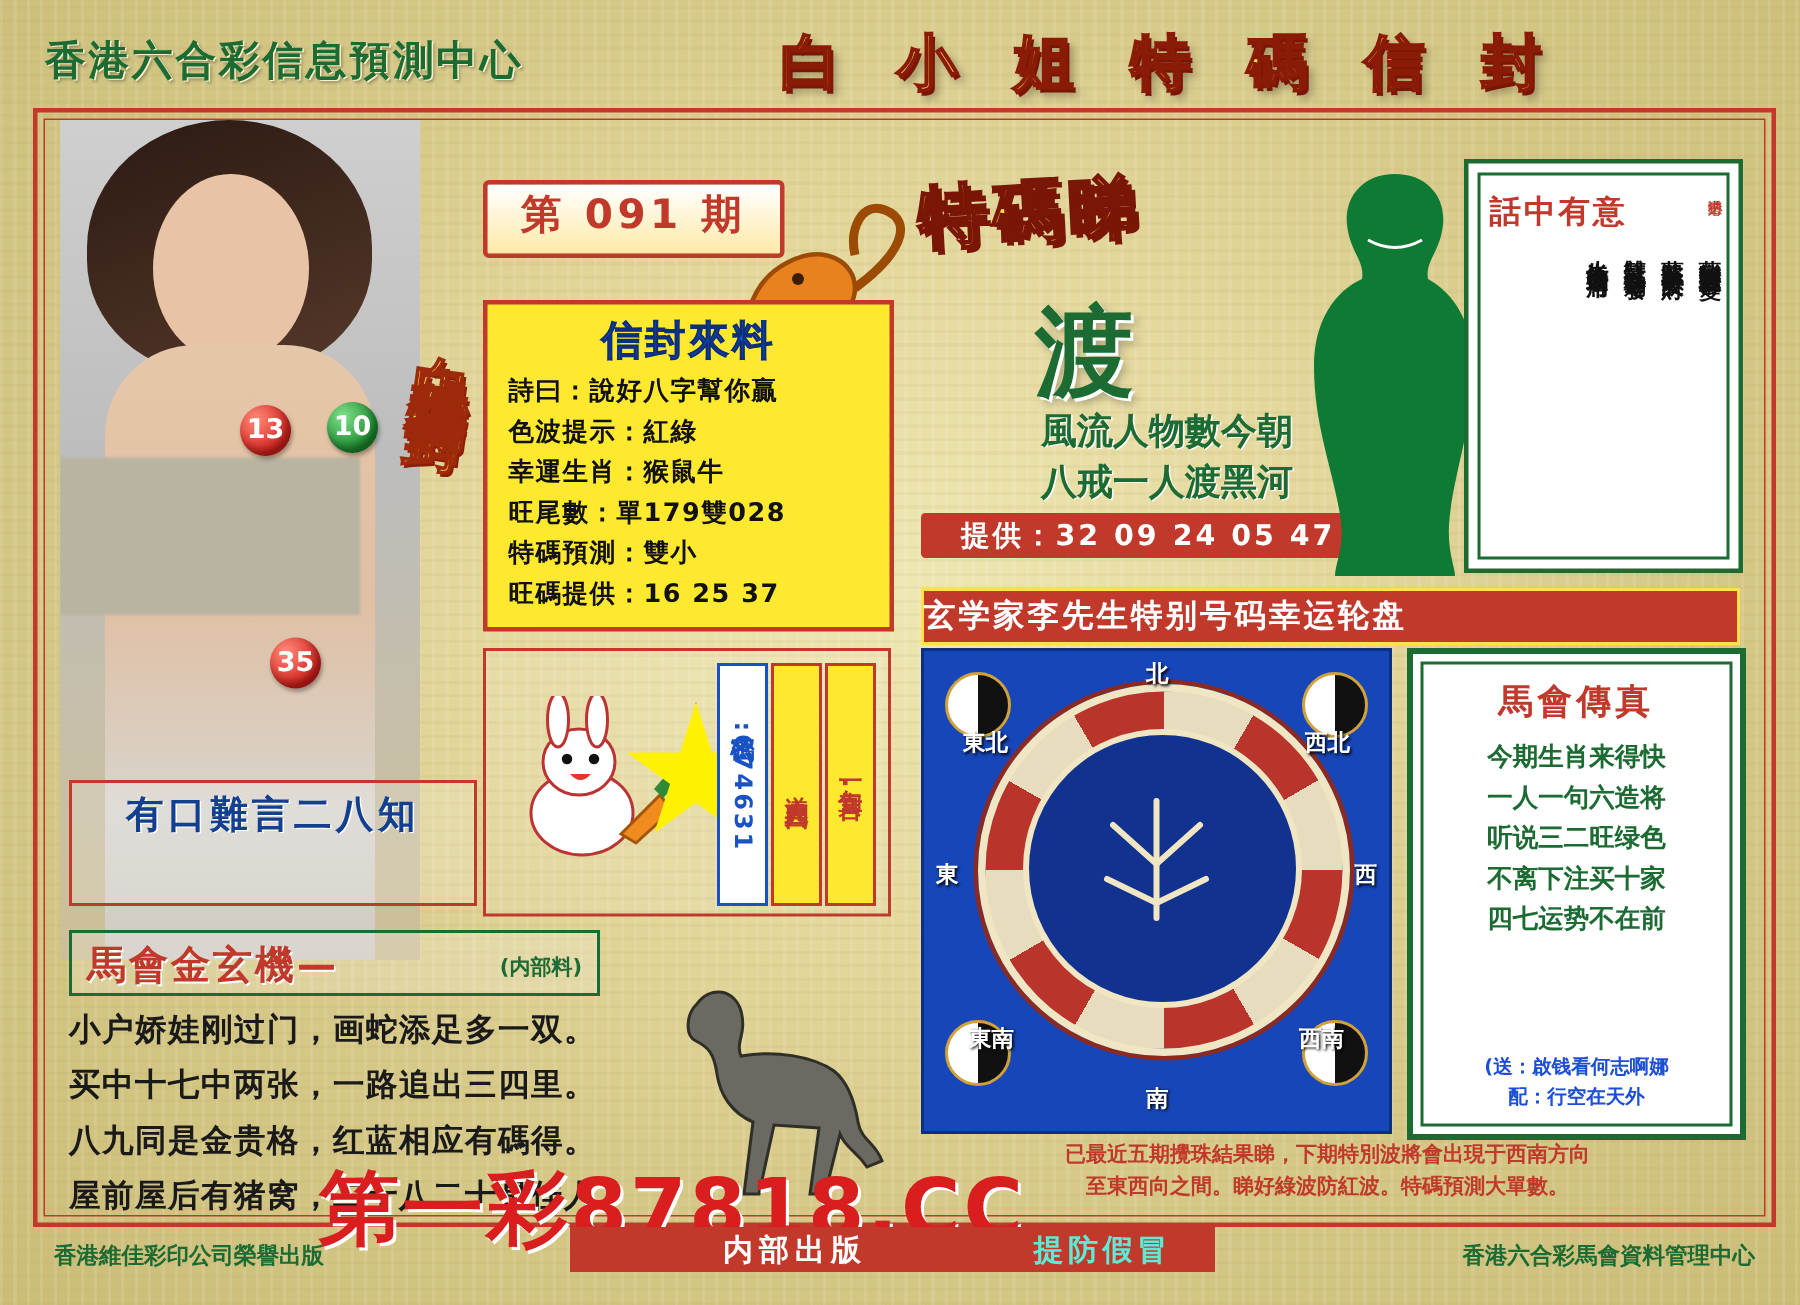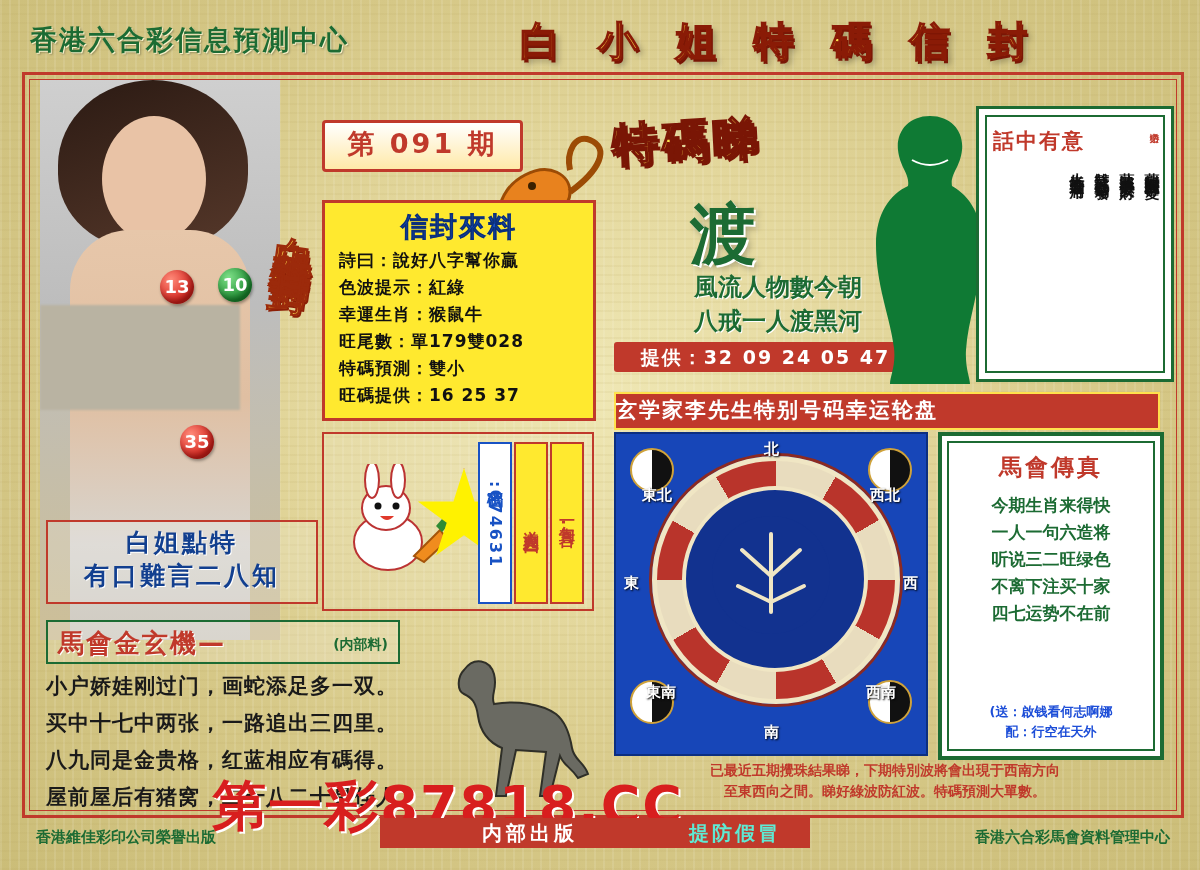--- a/index.html
+++ b/index.html
@@ -151,21 +151,21 @@
     background:#c0392b;color:#fff;font-size:19px;font-weight:bold;
     line-height:30px;text-align:center;letter-spacing:2px;border-radius:3px;
   }
   
   .lady{
     position:absolute;left:860px;top:108px;width:140px;height:280px;
   }
   
   .stamp{
     position:absolute;left:976px;top:106px;width:180px;height:270px;
-    background:#fff;border:3px solid #1c6b33;padding-left:12px;
+    background:#fff;border:3px solid #1c6b33;
   }
   .stamp .inner{position:absolute;inset:6px;border:2px solid #1c6b33;}
   .stamp h4{
     position:absolute;left:14px;top:18px;width:120px;margin:0;
     font-size:21px;font-weight:bold;color:#c0392b;letter-spacing:2px;
   }
   .stamp .hint{position:absolute;right:10px;top:16px;font-size:10px;color:#c0392b;writing-mode:vertical-rl;}
   .stamp .cols{
     position:absolute;left:12px;top:52px;right:10px;bottom:10px;
     display:flex;flex-direction:row-reverse;justify-content:flex-start;gap:6px;
@@ -286,21 +286,20 @@
     <div class="blur"></div>
   </div>
 
   <div class="ball red" style="left:160px;top:270px;">13</div>
   <div class="ball green" style="left:218px;top:268px;">10</div>
   <div class="ball red" style="left:180px;top:425px;">35</div>
 
   <div class="vtitle">白小姐特碼信封</div>
 
   <div class="leftnote">
-    <div>白姐點特</div>
     <div>有口難言二八知</div>
   </div>
 
   <div class="issue">第 091 期</div>
 
   <svg class="squirrel" viewBox="0 0 150 130">
     <path d="M40 120 C20 100 25 60 55 45 C80 32 100 45 100 62 C100 80 80 84 72 76 C88 100 70 122 52 122 Z" fill="#e8821e" stroke="#9c4b05" stroke-width="3"></path>
     <path d="M100 62 C130 40 140 18 120 10 C105 4 96 22 100 40" fill="none" stroke="#9c4b05" stroke-width="6"></path>
     <circle cx="62" cy="56" r="4" fill="#3a2000"></circle>
   </svg>

